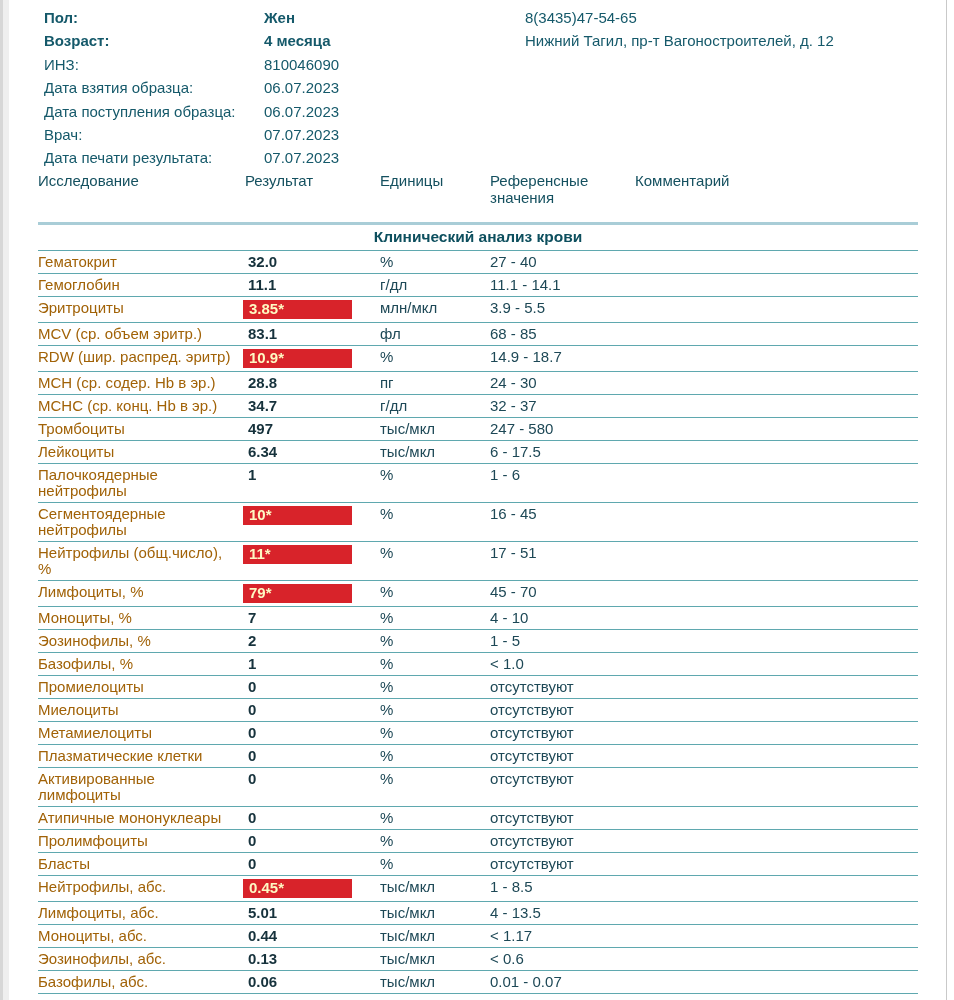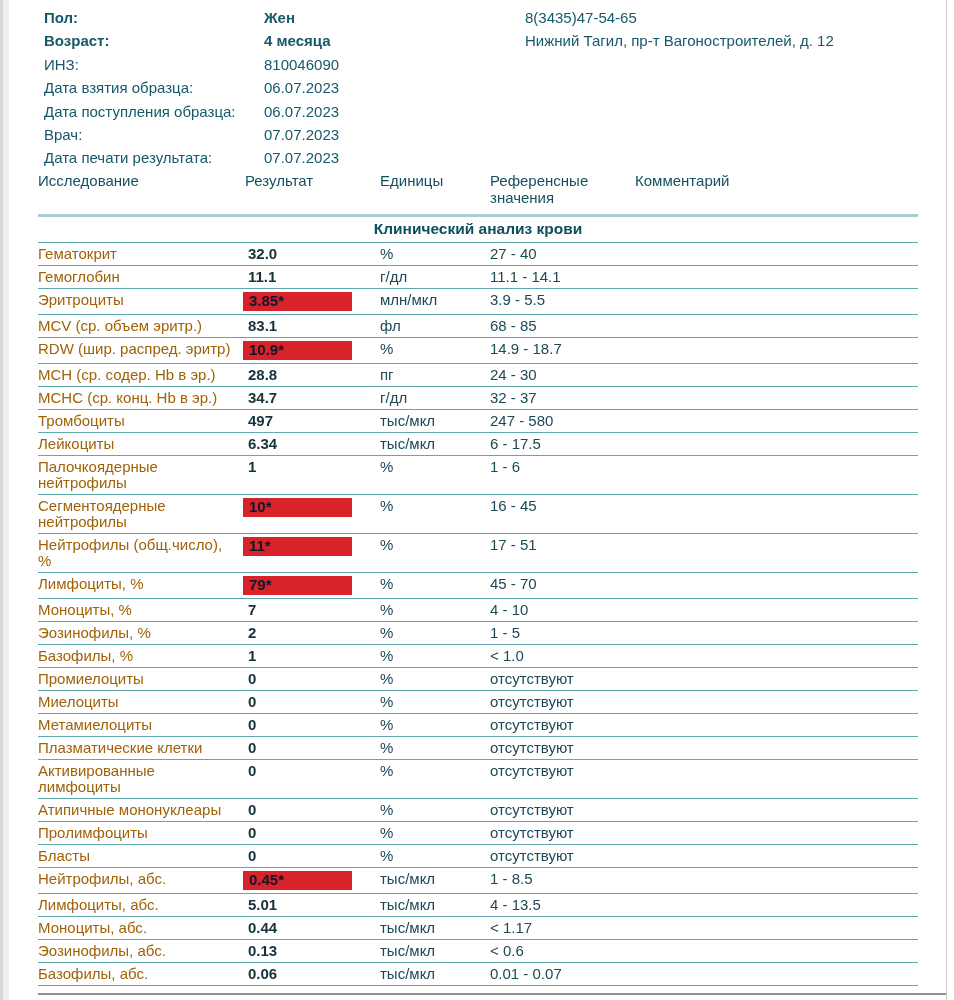--- a/index.html
+++ b/index.html
@@ -17,29 +17,29 @@
   .info-grid{display:grid;grid-template-columns:220px auto;}
   .info-grid > div{height:23.4px;line-height:23.4px;white-space:nowrap;}
   .info-bold{font-weight:bold;}
 
   .contact-block{position:absolute;left:525px;top:6px;font-size:15px;color:#15596a;}
   .contact-block div{height:23.4px;line-height:23.4px;white-space:nowrap;}
 
   
   .table-area{position:absolute;left:38px;top:172px;width:880px;font-size:15px;}
   .grid-cols{display:grid;grid-template-columns:207px 135px 110px 145px auto;}
-  .col-headers{color:#14505f;line-height:17px;padding-bottom:8px;}
+  .col-headers{color:#14505f;line-height:17px;padding-bottom:16px;}
   .col-headers .hcell{padding-right:14px;}
   .section-bar{border-top:3px solid #a9cdd7;border-bottom:1px solid #5fa8af;
     padding:3px 0 4px;font-weight:bold;color:#0d4f5e;font-size:15.5px;text-align:center;}
   .t-row{border-bottom:1px solid #5fa8af;padding:3px 0;line-height:16px;align-items:start;}
   .cell-name{color:#a16207;padding-right:10px;}
   .cell-result{color:#16323c;font-weight:bold;}
   .cell-result .res{margin-left:3px;display:inline-block;}
-  .cell-result .res.flagged{background:#d8232a;color:#0f172a;margin-left:-2px;
+  .cell-result .res.flagged{background:#d8232a;color:#fef9c3;margin-left:-2px;
     padding:1px 6px 2px 6px;min-width:97px;}
   .cell-units,.cell-ref{color:#1d4856;}
   .end-bar{height:7px;border-bottom:2px solid #8f8f8f;width:908px;}
   .page-footer{font-weight:bold;color:#1b1b1b;font-size:15px;padding-top:6px;}
 </style>
 </head>
 <body>
 
 <div class="edge-left"></div>
 <div class="edge-right"></div>

